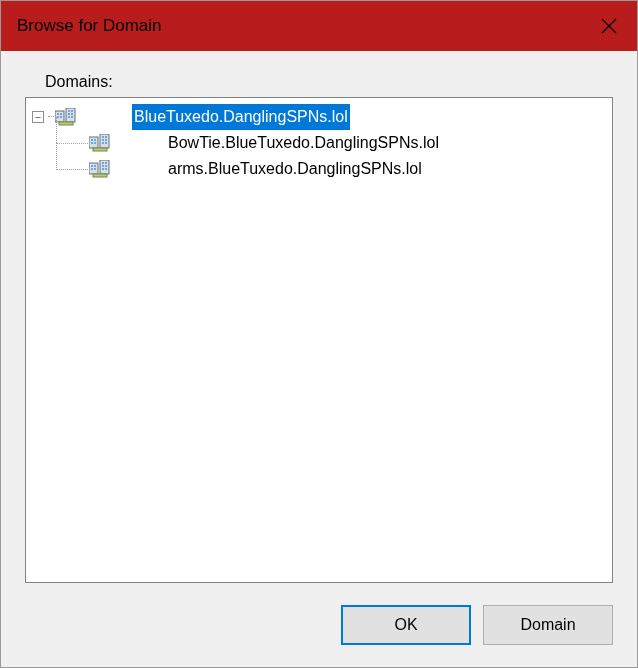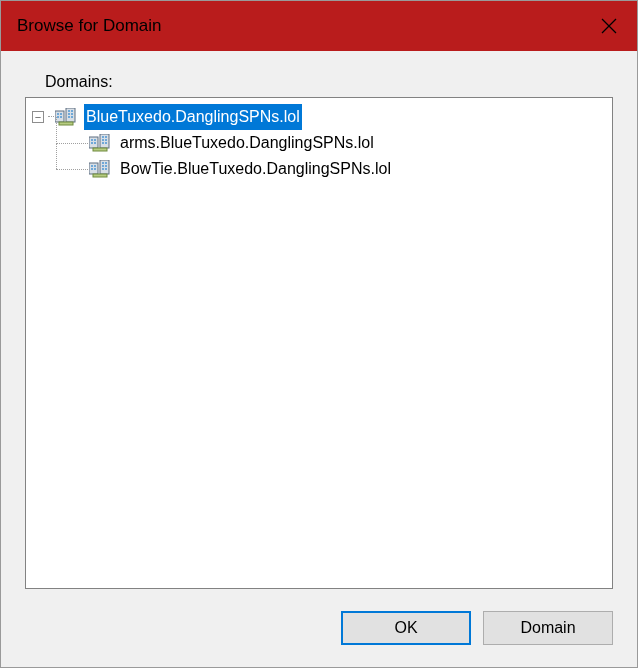--- a/index.html
+++ b/index.html
@@ -74,20 +74,21 @@
     height: 26px;
     white-space: nowrap;
   }
   .tree-row.sel .lbl {
     background: #0078d7;
     color: #ffffff;
     padding: 0 2px;
   }
   .tree-row .lbl {
     padding: 0 2px;
+    margin-left: 48px;
   }
   .exp {
     width: 12px;
     height: 12px;
     border: 1px solid #8d8d8d;
     display: inline-flex;
     align-items: center;
     justify-content: center;
     font-size: 11px;
     line-height: 1;
@@ -137,21 +138,21 @@
     border-top: 1px dotted #a0a0a0;
   }
   .button-row {
     display: flex;
     justify-content: flex-end;
     gap: 12px;
     padding-top: 22px;
   }
   .btn {
     min-width: 130px;
-    height: 34px;
+    height: 40px;
     background: #e1e1e1;
     border: 1px solid #adadad;
     font-size: 16px;
     font-family: inherit;
     color: #000;
     cursor: default;
     padding: 0 8px;
   }
   .btn.default {
     border: 2px solid #0078d7;
@@ -194,20 +195,42 @@
             <rect x="16" y="5" width="2" height="2" fill="#6fa8d8"></rect>
             <rect x="13" y="8" width="2" height="2" fill="#6fa8d8"></rect>
             <rect x="16" y="8" width="2" height="2" fill="#6fa8d8"></rect>
             <rect x="4" y="14" width="14" height="3" fill="#b7cc82" stroke="#6e8a3d" stroke-width="1"></rect>
           </svg>
         </span>
         <span class="lbl">BlueTuxedo.DanglingSPNs.lol</span>
       </div>
 
       <div class="tree-row">
+        <span class="child-branch last"></span>
+        <span class="icon">
+          <svg width="24" height="18" viewBox="0 0 24 18">
+            <rect x="0" y="3" width="9" height="11" fill="#d8dfe6" stroke="#5e6e80" stroke-width="1"></rect>
+            <rect x="2" y="5" width="2" height="2" fill="#6fa8d8"></rect>
+            <rect x="5" y="5" width="2" height="2" fill="#6fa8d8"></rect>
+            <rect x="2" y="8" width="2" height="2" fill="#6fa8d8"></rect>
+            <rect x="5" y="8" width="2" height="2" fill="#6fa8d8"></rect>
+            <rect x="11" y="0" width="9" height="14" fill="#d8dfe6" stroke="#5e6e80" stroke-width="1"></rect>
+            <rect x="13" y="2" width="2" height="2" fill="#6fa8d8"></rect>
+            <rect x="16" y="2" width="2" height="2" fill="#6fa8d8"></rect>
+            <rect x="13" y="5" width="2" height="2" fill="#6fa8d8"></rect>
+            <rect x="16" y="5" width="2" height="2" fill="#6fa8d8"></rect>
+            <rect x="13" y="8" width="2" height="2" fill="#6fa8d8"></rect>
+            <rect x="16" y="8" width="2" height="2" fill="#6fa8d8"></rect>
+            <rect x="4" y="14" width="14" height="3" fill="#b7cc82" stroke="#6e8a3d" stroke-width="1"></rect>
+          </svg>
+        </span>
+        <span class="lbl">BowTie.BlueTuxedo.DanglingSPNs.lol</span>
+      </div>
+
+      <div class="tree-row">
         <span class="child-branch"></span>
         <span class="icon">
           <svg width="24" height="18" viewBox="0 0 24 18">
             <rect x="0" y="3" width="9" height="11" fill="#d8dfe6" stroke="#5e6e80" stroke-width="1"></rect>
             <rect x="2" y="5" width="2" height="2" fill="#6fa8d8"></rect>
             <rect x="5" y="5" width="2" height="2" fill="#6fa8d8"></rect>
             <rect x="2" y="8" width="2" height="2" fill="#6fa8d8"></rect>
             <rect x="5" y="8" width="2" height="2" fill="#6fa8d8"></rect>
             <rect x="11" y="0" width="9" height="14" fill="#d8dfe6" stroke="#5e6e80" stroke-width="1"></rect>
             <rect x="13" y="2" width="2" height="2" fill="#6fa8d8"></rect>
@@ -215,42 +238,20 @@
             <rect x="13" y="5" width="2" height="2" fill="#6fa8d8"></rect>
             <rect x="16" y="5" width="2" height="2" fill="#6fa8d8"></rect>
             <rect x="13" y="8" width="2" height="2" fill="#6fa8d8"></rect>
             <rect x="16" y="8" width="2" height="2" fill="#6fa8d8"></rect>
             <rect x="4" y="14" width="14" height="3" fill="#b7cc82" stroke="#6e8a3d" stroke-width="1"></rect>
           </svg>
         </span>
         <span class="lbl">arms.BlueTuxedo.DanglingSPNs.lol</span>
       </div>
 
-      <div class="tree-row">
-        <span class="child-branch last"></span>
-        <span class="icon">
-          <svg width="24" height="18" viewBox="0 0 24 18">
-            <rect x="0" y="3" width="9" height="11" fill="#d8dfe6" stroke="#5e6e80" stroke-width="1"></rect>
-            <rect x="2" y="5" width="2" height="2" fill="#6fa8d8"></rect>
-            <rect x="5" y="5" width="2" height="2" fill="#6fa8d8"></rect>
-            <rect x="2" y="8" width="2" height="2" fill="#6fa8d8"></rect>
-            <rect x="5" y="8" width="2" height="2" fill="#6fa8d8"></rect>
-            <rect x="11" y="0" width="9" height="14" fill="#d8dfe6" stroke="#5e6e80" stroke-width="1"></rect>
-            <rect x="13" y="2" width="2" height="2" fill="#6fa8d8"></rect>
-            <rect x="16" y="2" width="2" height="2" fill="#6fa8d8"></rect>
-            <rect x="13" y="5" width="2" height="2" fill="#6fa8d8"></rect>
-            <rect x="16" y="5" width="2" height="2" fill="#6fa8d8"></rect>
-            <rect x="13" y="8" width="2" height="2" fill="#6fa8d8"></rect>
-            <rect x="16" y="8" width="2" height="2" fill="#6fa8d8"></rect>
-            <rect x="4" y="14" width="14" height="3" fill="#b7cc82" stroke="#6e8a3d" stroke-width="1"></rect>
-          </svg>
-        </span>
-        <span class="lbl">BowTie.BlueTuxedo.DanglingSPNs.lol</span>
-      </div>
-
     </div>
 
     <div class="button-row">
       <button class="btn default">OK</button>
       <button class="btn">Domain</button>
     </div>
   </div>
 
 </div>
 

